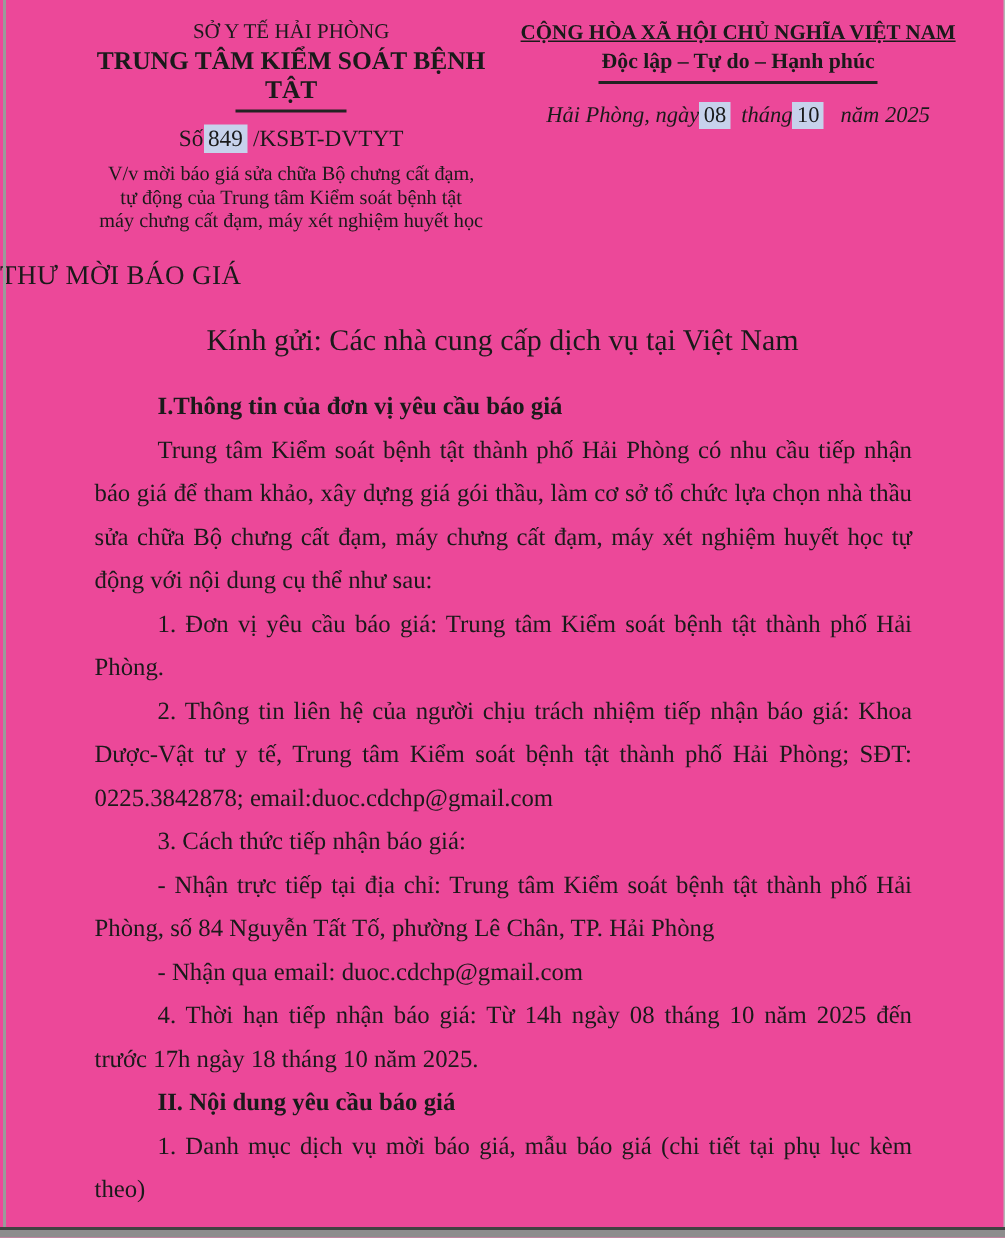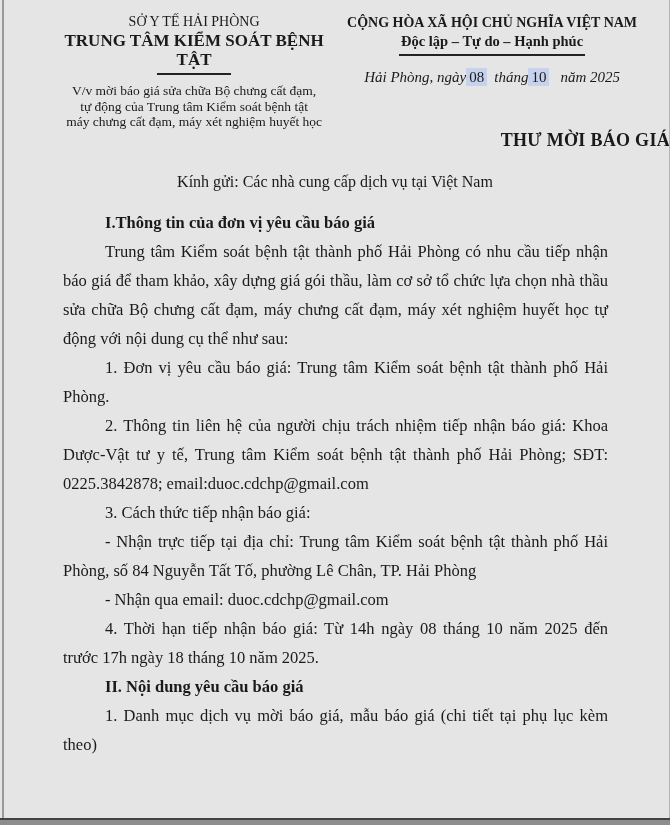--- a/index.html
+++ b/index.html
@@ -4,21 +4,21 @@
 <style>
   * { margin: 0; padding: 0; box-sizing: border-box; }
   html, body { width: 670px; height: 825px; }
   body {
     font-family: "Liberation Serif", "DejaVu Serif", serif;
     color: #1a1a1a;
     background: #ffffff;
     position: relative;
     overflow: hidden;
   }
-  .page { position: relative; width: 670px; height: 825px; background: #e5e5e5; }
+  .page { position: relative; width: 670px; height: 825px; background: #ec4899; }
 
   
   .edge-left  { position: absolute; left: 2px; top: 0; bottom: 7px; width: 2px; background: #9a9a9a; }
   .edge-right { position: absolute; right: 0; top: 0; bottom: 7px; width: 1px; background: #b5b5b5; }
   .edge-bottom{ position: absolute; left: 0; right: 0; bottom: 0; height: 7px; background: #8d8d8d; border-top: 2px solid #424242; }
 
   
   .header { display: flex; justify-content: space-between; padding: 13px 26px 0 48px; }
   .hcol { text-align: center; }
   .hcol-left  { width: 300px; }
@@ -35,43 +35,44 @@
 
   .hl {
     background: #c7d2ec;
     font-style: normal;
     padding: 1px 3px;
   }
   .hl-day { margin-right: 7px; }
   .hl-month { margin-right: 11px; }
 
   
-  .title { text-align: right; font-weight: bold; font-size: 18px; letter-spacing: 0.3px; }
-  .salutation { text-align: center; font-size: 16px; margin-top: 22px; }
+  .title { text-align: left; font-weight: normal; font-size: 18px; margin-top: 18px; letter-spacing: 0.3px; }
+  .salutation { text-align: center; font-size: 20px; margin-top: 22px; }
 
   
   .body { margin: 17px 62px 0 63px; font-size: 16.5px; line-height: 29px; text-align: justify; }
   .para { text-indent: 42px; }
   .para.bold { font-weight: bold; }
 </style>
 </head>
 <body>
 
 <div class="page">
   <div class="header">
     <div class="hcol hcol-left">
       <div class="h-org">SỞ Y TẾ HẢI PHÒNG</div>
       <div class="h-org-bold">TRUNG TÂM KIỂM SOÁT BỆNH TẬT</div>
       <hr class="h-rule rule-left">
+      <div class="doc-number"><span>Số</span><span class="hl">849</span> <span>/KSBT-DVTYT</span></div>
       <div class="subject">V/v mời báo giá sửa chữa Bộ chưng cất đạm,</div>
       <div class="subject">tự động của Trung tâm Kiểm soát bệnh tật</div>
       <div class="subject">máy chưng cất đạm, máy xét nghiệm huyết học</div>
     </div>
     <div class="hcol hcol-right">
-      <div class="h-org-bold" style="font-size:14px;">CỘNG HÒA XÃ HỘI CHỦ NGHĨA VIỆT NAM</div>
+      <div class="h-org-bold" style="font-size:14px;text-decoration:underline;">CỘNG HÒA XÃ HỘI CHỦ NGHĨA VIỆT NAM</div>
       <div class="motto">Độc lập – Tự do – Hạnh phúc</div>
       <hr class="h-rule rule-right">
       <div class="dateline"><span>Hải Phòng, ngày</span><span class="hl hl-day">08</span><span>tháng</span><span class="hl hl-month">10</span><span>năm 2025</span></div>
     </div>
   </div>
 
   <div class="title">THƯ MỜI BÁO GIÁ</div>
   <div class="salutation">Kính gửi: Các nhà cung cấp dịch vụ tại Việt Nam</div>
 
   <div class="body">

